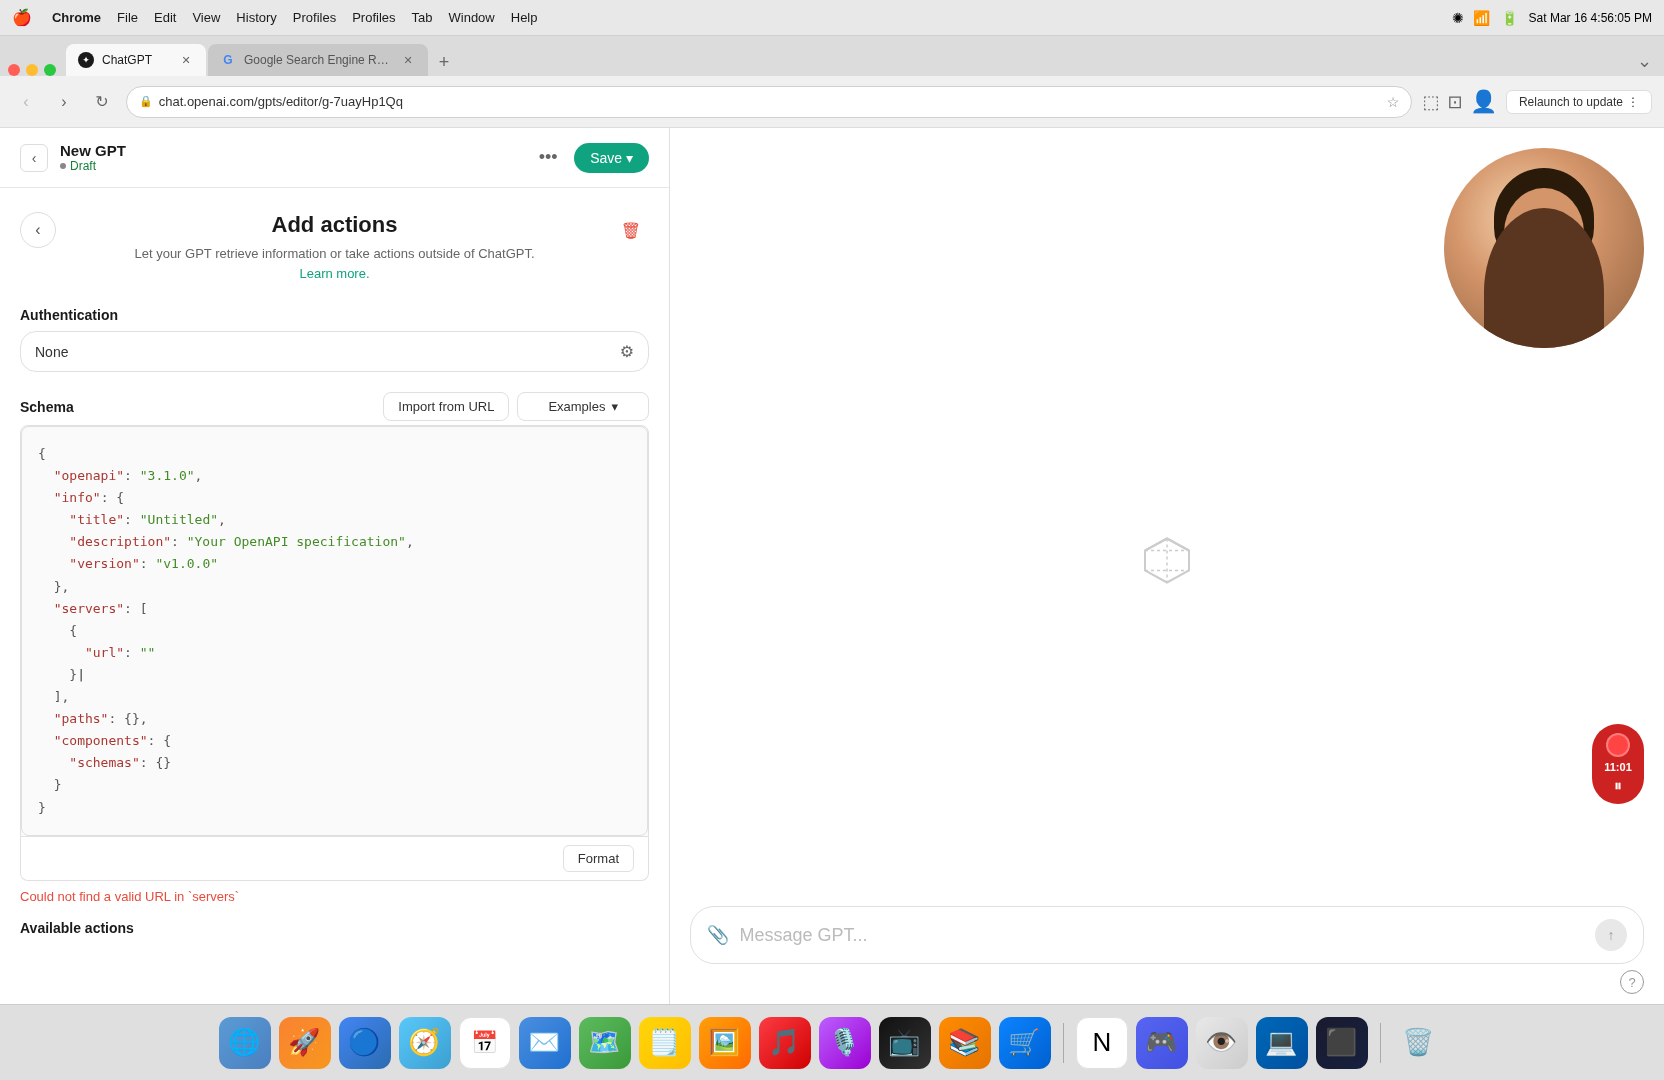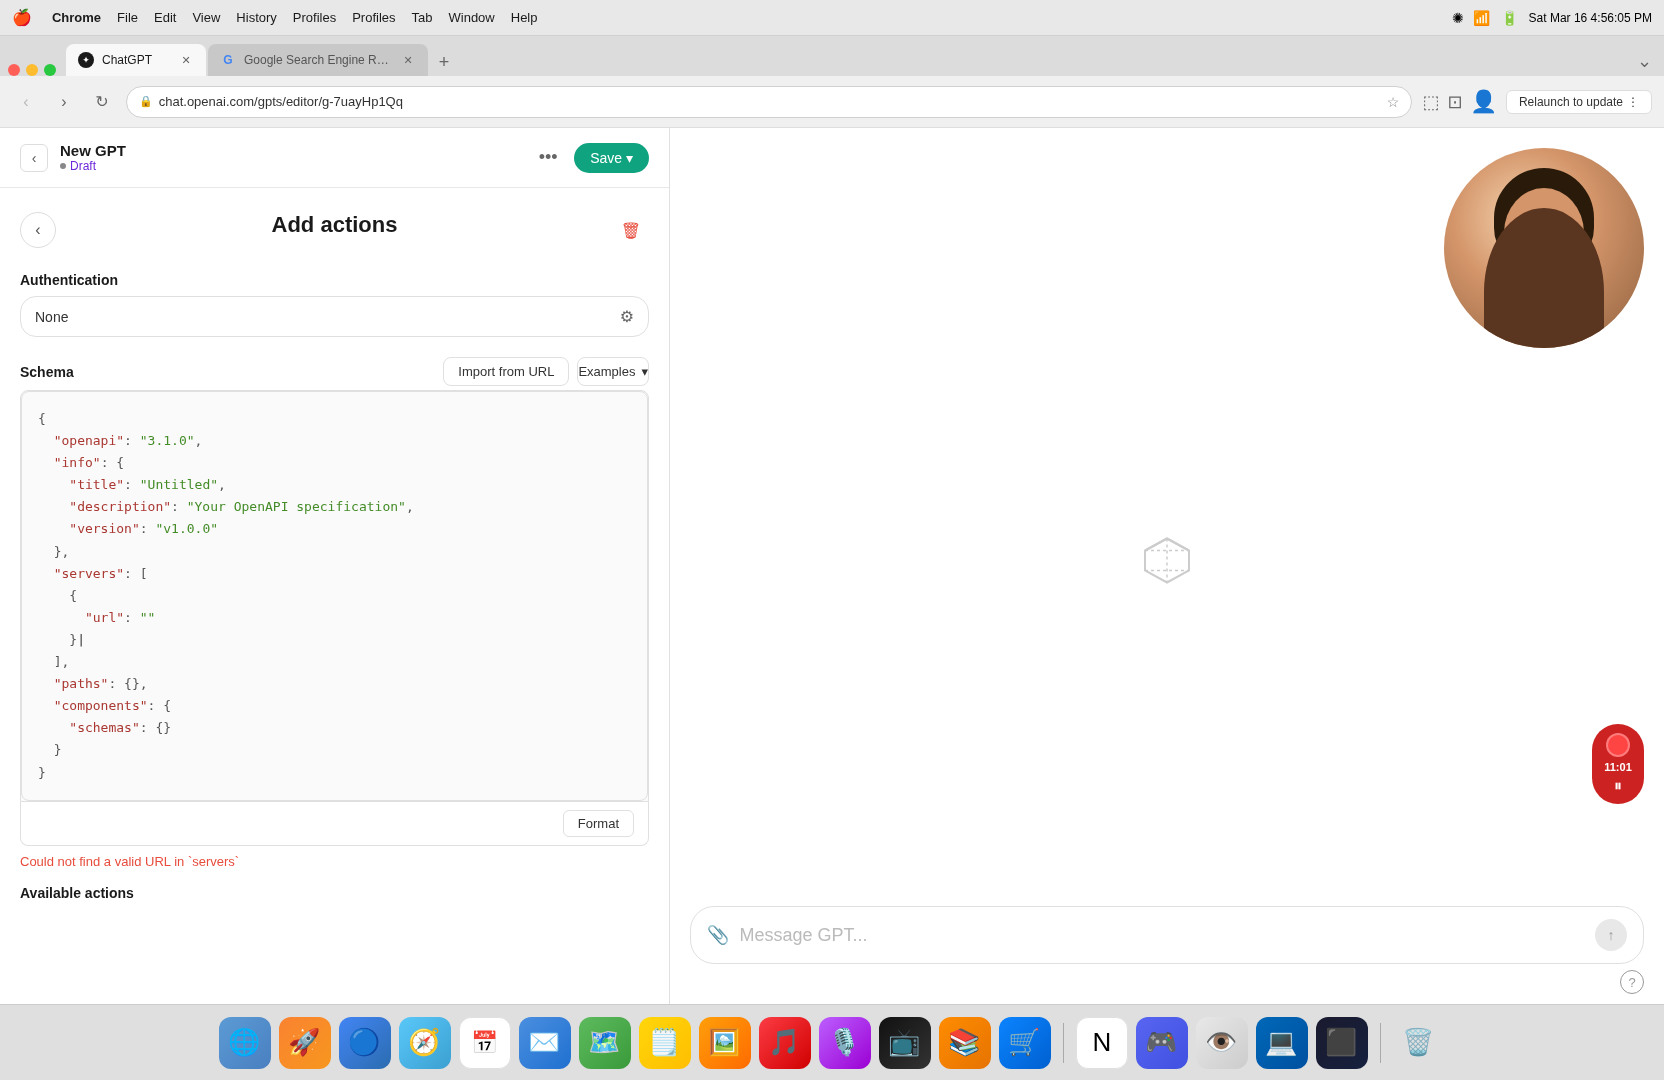--- a/index.html
+++ b/index.html
@@ -246,21 +246,21 @@
       display: flex;
       flex-direction: column;
     }
     .gpt-name {
       font-size: 15px;
       font-weight: 600;
       color: #1a1a1a;
     }
     .gpt-draft {
       font-size: 12px;
-      color: #6d28d9;
+      color: #15803d;
       display: flex;
       align-items: center;
       gap: 4px;
     }
     .draft-dot {
       width: 6px;
       height: 6px;
       background: #888;
       border-radius: 50%;
       display: inline-block;
@@ -399,21 +399,21 @@
       border-radius: 8px;
       padding: 6px 14px;
       font-size: 13px;
       cursor: pointer;
       color: #333;
     }
     .examples-btn {
       background: white;
       border: 1px solid #e0e0e0;
       border-radius: 8px;
-      padding: 6px 0;
+      padding: 6px 30px;
       font-size: 13px;
       cursor: pointer;
       color: #333;
       display: flex;
       align-items: center;
       gap: 6px;
       justify-content: flex-end;
     }
 
     
@@ -773,20 +773,24 @@
           <button class="save-btn">Save ▾</button>
         </div>
       </div>
 
       <div class="add-actions-content">
 
         <div class="add-actions-header">
           <div class="back-circle-btn">‹</div>
           <div class="add-actions-title-block">
             <div class="add-actions-title">Add actions</div>
+            <div class="add-actions-desc">
+              <span>Let your GPT retrieve information or take actions outside of ChatGPT.</span><br>
+              <a href="#">Learn more.</a>
+            </div>
           </div>
           <div class="delete-btn">🗑</div>
         </div>
 
         <div class="section-label">Authentication</div>
         <div class="auth-selector">
           <span class="auth-value">None</span>
           <span class="auth-gear">⚙</span>
         </div>
 

